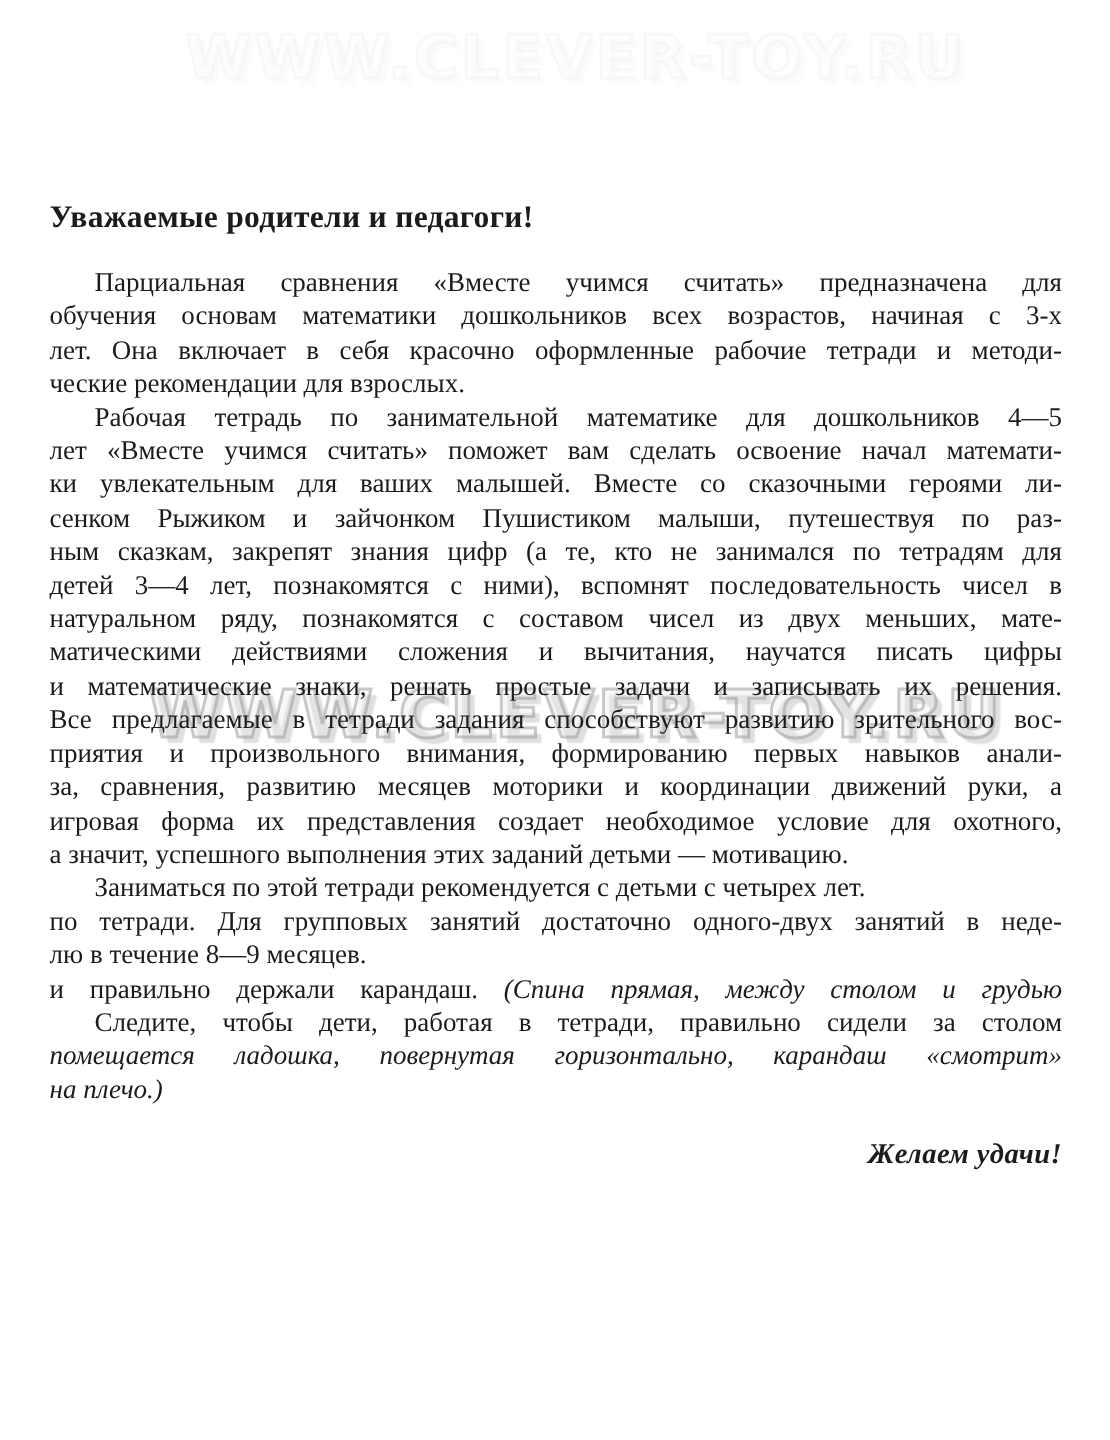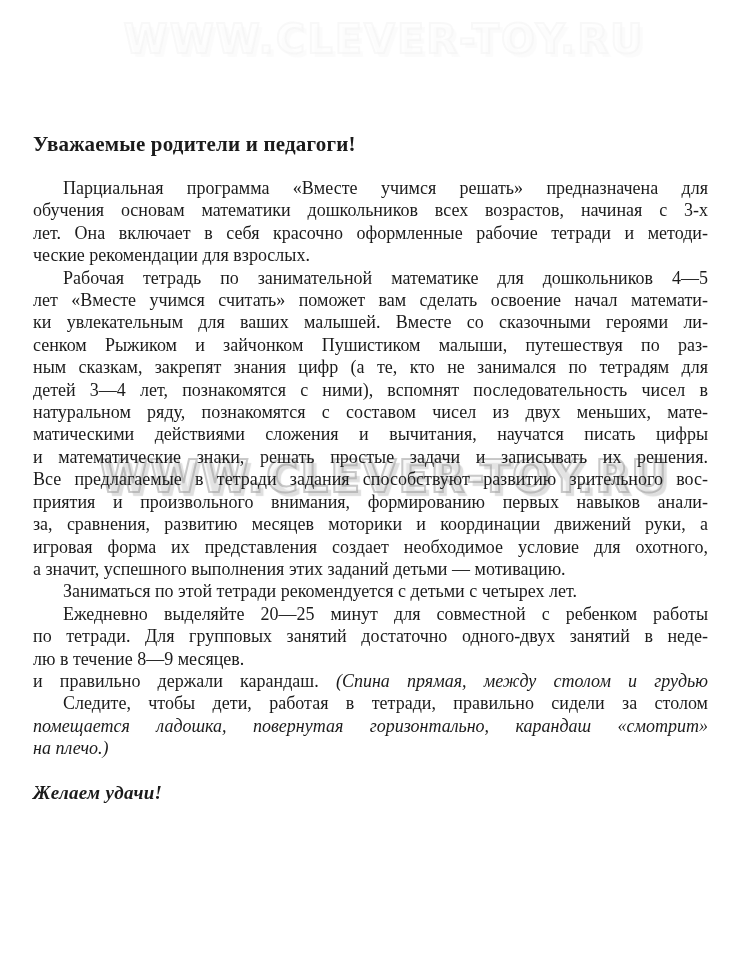--- a/index.html
+++ b/index.html
@@ -40,21 +40,21 @@
     text-align-last: justify;
   }
   .line.last { text-align-last: left; }
   .line.first { text-indent: 30px; }
   .it { font-style: italic; }
   .signature {
     margin-top: 22px;
     font-size: 19px;
     font-weight: bold;
     font-style: italic;
-    text-align: left;
+    text-align: right;
     letter-spacing: 0.3px;
   }
   .watermark {
     position: absolute;
     left: 14px;
     width: 100%;
     text-align: center;
     font-family: "DejaVu Sans", sans-serif;
     font-weight: bold;
     font-size: 44px;
@@ -72,21 +72,21 @@
 </head>
 <body>
 
 <div class="page">
   <div class="watermark top">WWW.CLEVER-TOY.RU</div>
   <div class="watermark mid">WWW.CLEVER-TOY.RU</div>
   <div class="content">
     <h1 class="heading">Уважаемые родители и педагоги!</h1>
     <div class="body-text">
         <div class="para">
-          <div class="line first"><span>Парциальная программа «Вместе учимся решать» предназначена для</span></div>
+          <div class="line first"><span>Парциальная сравнения «Вместе учимся считать» предназначена для</span></div>
           <div class="line"><span>обучения основам математики дошкольников всех возрастов, начиная с 3-х</span></div>
           <div class="line"><span>лет. Она включает в себя красочно оформленные рабочие тетради и методи-</span></div>
           <div class="line last"><span>ческие рекомендации для взрослых.</span></div>
         </div>
         <div class="para">
           <div class="line first"><span>Рабочая тетрадь по занимательной математике для дошкольников 4—5</span></div>
           <div class="line"><span>лет «Вместе учимся считать» поможет вам сделать освоение начал математи-</span></div>
           <div class="line"><span>ки увлекательным для ваших малышей. Вместе со сказочными героями ли-</span></div>
           <div class="line"><span>сенком Рыжиком и зайчонком Пушистиком малыши, путешествуя по раз-</span></div>
           <div class="line"><span>ным сказкам, закрепят знания цифр (а те, кто не занимался по тетрадям для</span></div>
@@ -97,21 +97,20 @@
           <div class="line"><span>Все предлагаемые в тетради задания способствуют развитию зрительного вос-</span></div>
           <div class="line"><span>приятия и произвольного внимания, формированию первых навыков анали-</span></div>
           <div class="line"><span>за, сравнения, развитию месяцев моторики и координации движений руки, а</span></div>
           <div class="line"><span>игровая форма их представления создает необходимое условие для охотного,</span></div>
           <div class="line last"><span>а значит, успешного выполнения этих заданий детьми — мотивацию.</span></div>
         </div>
         <div class="para">
           <div class="line first last"><span>Заниматься по этой тетради рекомендуется с детьми с четырех лет.</span></div>
         </div>
         <div class="para">
-          <div class="line first"><span>Ежедневно выделяйте 20—25 минут для совместной с ребенком работы</span></div>
           <div class="line"><span>по тетради. Для групповых занятий достаточно одного-двух занятий в неде-</span></div>
           <div class="line last"><span>лю в течение 8—9 месяцев.</span></div>
         </div>
         <div class="para">
           <div class="line"><span>и правильно держали карандаш. </span><span class="it">(Спина прямая, между столом и грудью</span></div>
           <div class="line first"><span>Следите, чтобы дети, работая в тетради, правильно сидели за столом</span></div>
           <div class="line"><span class="it">помещается ладошка, повернутая горизонтально, карандаш «смотрит»</span></div>
           <div class="line last"><span class="it">на плечо.)</span></div>
         </div>
       </div>

